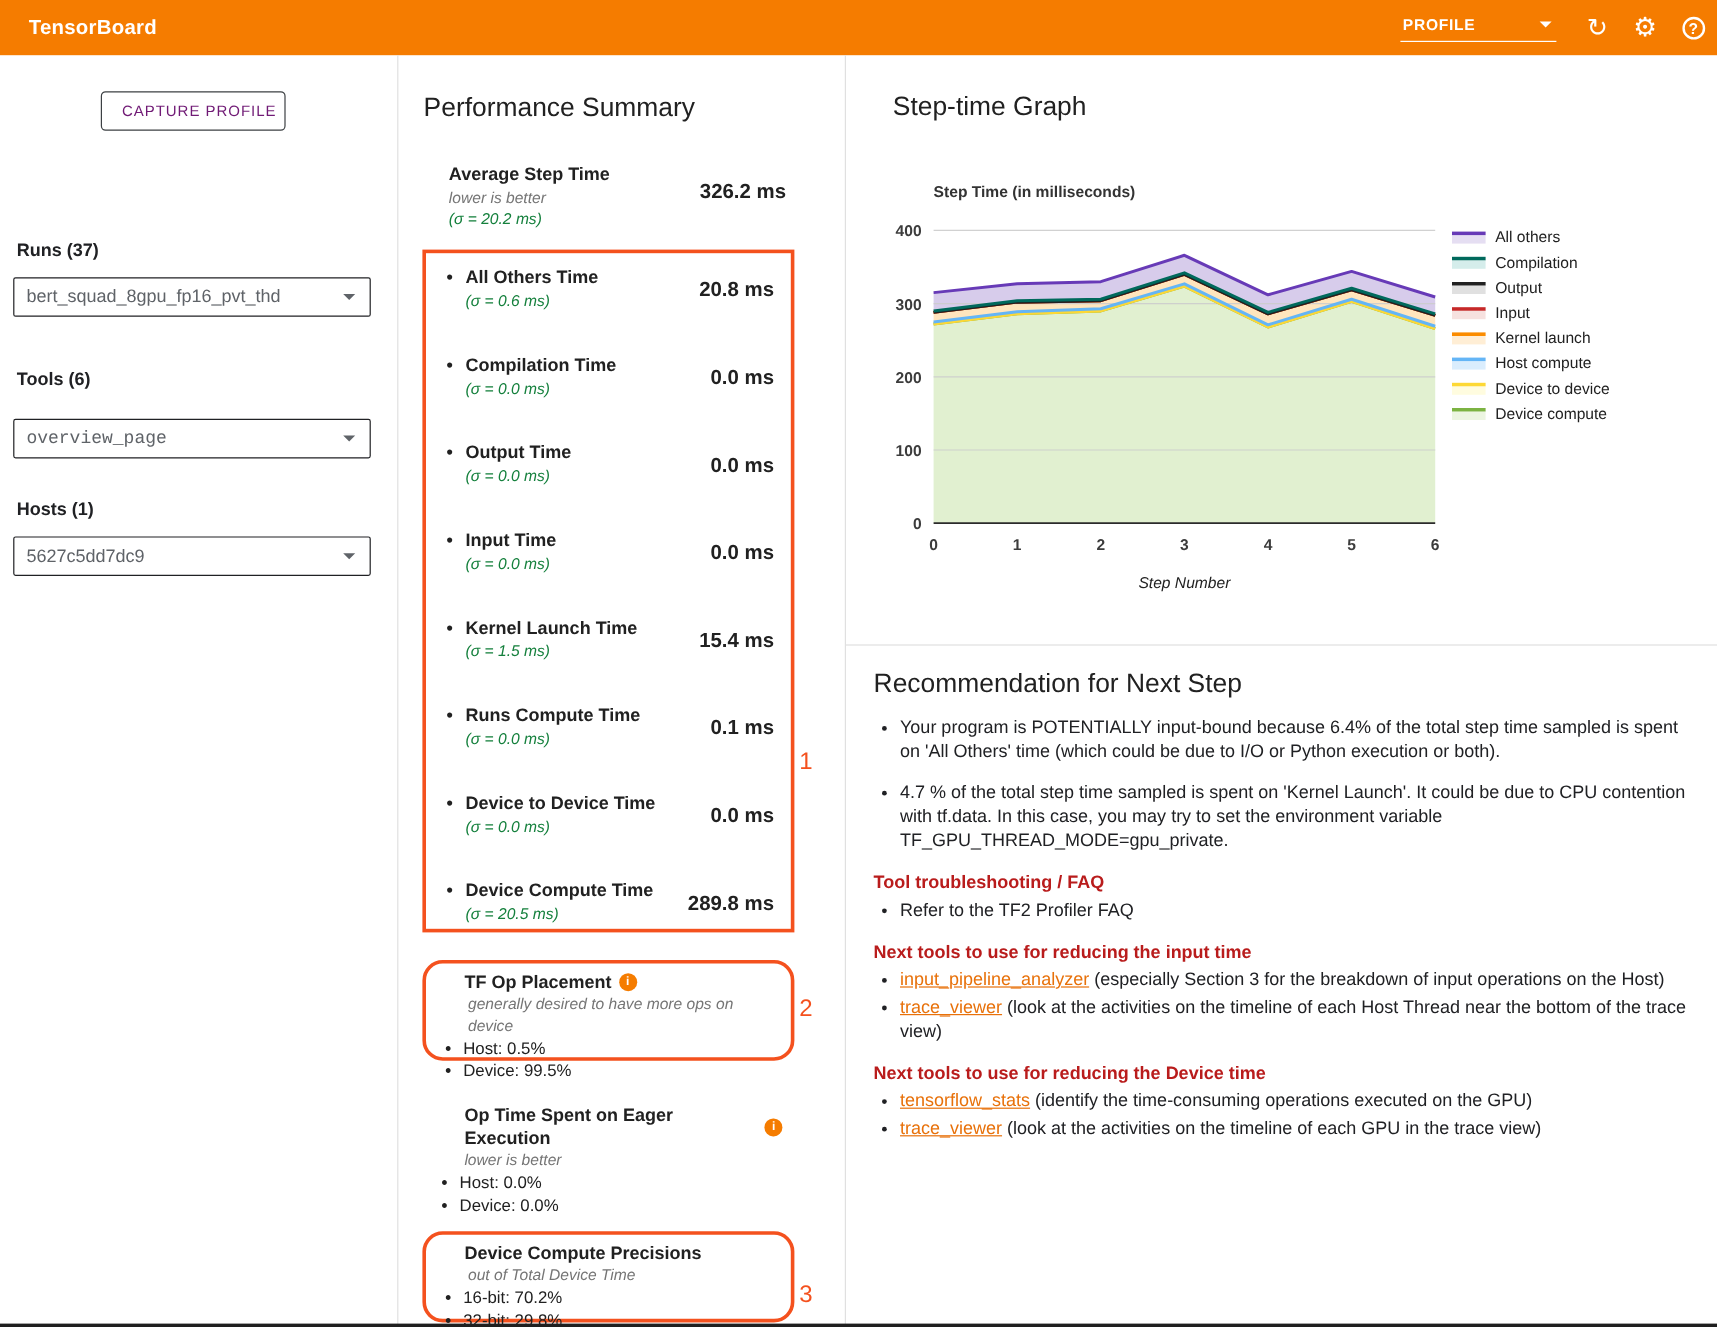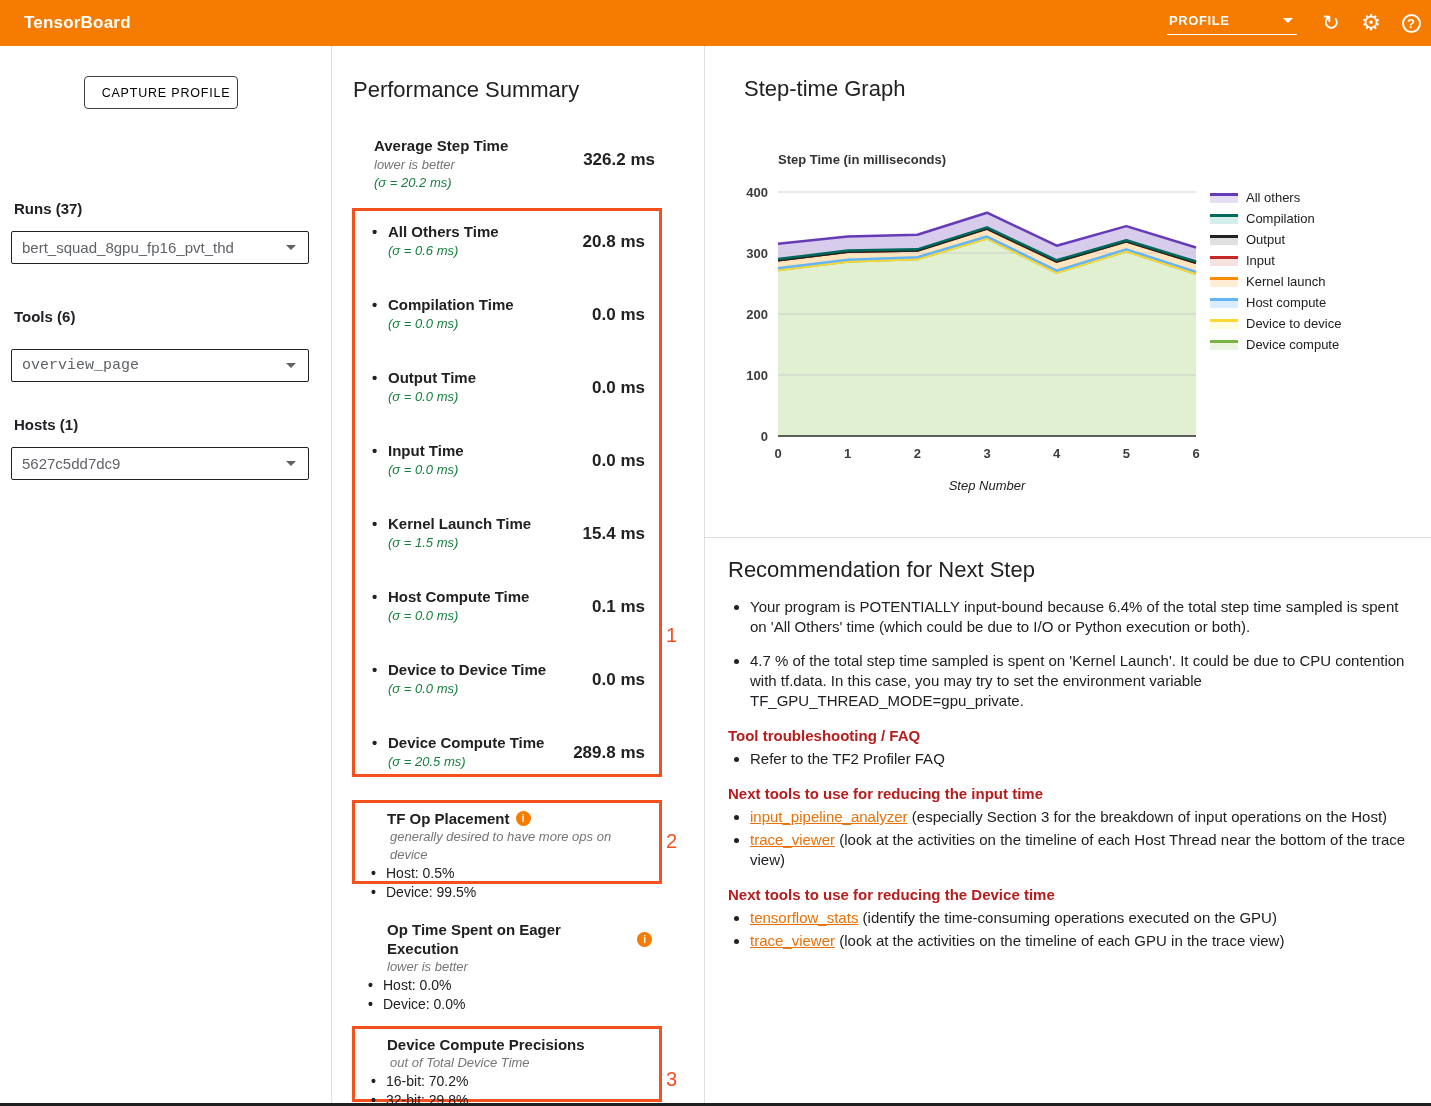--- a/index.html
+++ b/index.html
@@ -26,21 +26,21 @@
   
   .content { display:flex; width:100%; height:1060px; position:relative; }
   .sidebar { position:relative; width:332px; height:100%; border-right:1px solid #e0e0e0; }
   .middle  { position:relative; width:373px; height:100%; border-right:1px solid #e0e0e0; }
   .rightcol{ position:relative; flex:1; height:100%; }
 
   
   .capture-btn { position:absolute; left:84px; top:30px; width:154px; height:33px;
                  background:#fff; border:1px solid #3c4043; border-radius:4px;
                  font-family:"Liberation Sans",sans-serif; font-size:12.5px; font-weight:500;
-                 letter-spacing:.8px; color:#000000; cursor:pointer;padding-left:10px; }
+                 letter-spacing:.8px; color:#701a75; cursor:pointer;padding-left:10px; }
   .side-label { position:absolute; left:14px; font-size:15px; font-weight:600; color:#202124; }
   .side-select { position:absolute; left:11px; width:298px; height:33px;
                  border:1px solid #202124; border-radius:2px; background:#fff;
                  display:flex; align-items:center; justify-content:space-between;
                  padding:0 12px 0 10px; font-size:15px; color:#5f6368; cursor:pointer; }
   .sel-caret { width:0; height:0; border-left:5px solid transparent; border-right:5px solid transparent;
                border-top:5px solid #5f6368; }
 
   
   .section-title { font-size:22px; font-weight:400; color:#212121; }
@@ -56,21 +56,21 @@
 
   .redbox { position:absolute; border:3px solid #f4511e; background:transparent; }
   .box1 { left:20px; top:162px; width:310px; height:569px; padding:11px 14px 0 17px; }
   .metric-row { display:flex; justify-content:space-between; margin-bottom:35px; }
   .m-left { display:flex; }
   .bullet { width:16px; font-size:15px; font-weight:700; color:#212121; line-height:20px; }
   .metric-row .m-value { margin-top:10px; }
 
   .annot { position:absolute; font-size:20px; font-weight:500; color:#f4511e; }
 
-  .sec { position:absolute; left:20px; width:310px; }
+  .sec { position:absolute; left:20px; width:310px;border-radius:17px; }
   .sec-pad { padding:6px 10px 0 16px; }
   .box2 { top:754px; height:84px; }
   .box3 { top:980px; height:76px; }
   .plain-sec { top:868px; }
   .sec-title-row { display:flex; align-items:center; gap:6px; margin-left:3px; }
   .sec-title { font-size:15px; font-weight:700; color:#212121; line-height:19px; }
   .info-icon { width:15px; height:15px; border-radius:50%; background:#f57c00; color:#fff;
                display:inline-flex; align-items:center; justify-content:center;
                font-size:10px; font-weight:700; font-style:normal; cursor:pointer; }
   .sec-note { font-size:13px; font-style:italic; color:#757575; line-height:18px; margin-left:3px; }
@@ -218,21 +218,21 @@
               <div class="m-sigma">(σ = 1.5 ms)</div>
             </div>
           </div>
           <div class="m-value">15.4 ms</div>
         </div>
 
         <div class="metric-row">
           <div class="m-left">
             <span class="bullet">•</span>
             <div>
-              <div class="m-label">Host Compute Time</div>
+              <div class="m-label">Runs Compute Time</div>
               <div class="m-sigma">(σ = 0.0 ms)</div>
             </div>
           </div>
           <div class="m-value">0.1 ms</div>
         </div>
 
         <div class="metric-row">
           <div class="m-left">
             <span class="bullet">•</span>
             <div>

